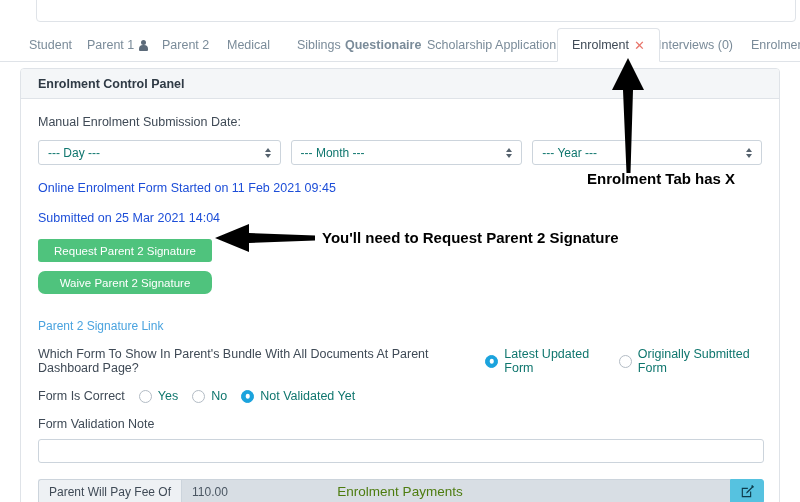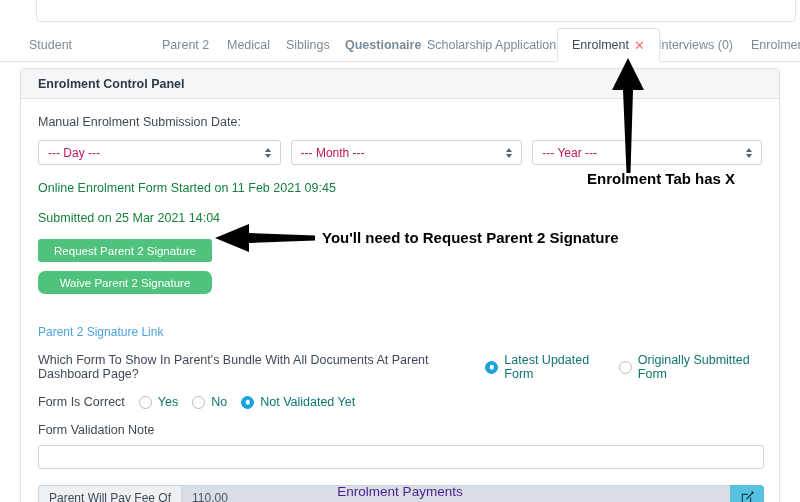--- a/index.html
+++ b/index.html
@@ -69,38 +69,38 @@
   }
   .card-body { padding:16px 17px 0 17px; position:relative; }
 
   .lbl { font-size:12.5px; color:#3f4a56; }
 
   
   .select-row { display:flex; gap:10px; margin-top:11px; }
   .sel {
     position:relative; height:25px; border:1px solid #ccd4dc; border-radius:3px;
     background:#fff; display:flex; align-items:center;
-    padding:0 22px 0 9px; font-size:12px; color:#be185d;
+    padding:0 22px 0 9px; font-size:12px; color:#0f766e;
     cursor:pointer;
   }
   .sel.day { width:244px; }
   .sel.month { width:233px; }
   .sel.year { width:231px; }
   .sel .updown {
     position:absolute; right:8px; top:50%; transform:translateY(-50%);
     width:7px; height:12px;
   }
   .sel .updown::before, .sel .updown::after {
     content:""; position:absolute; left:0; width:0; height:0;
     border-left:3.5px solid transparent; border-right:3.5px solid transparent;
   }
   .sel .updown::before { top:1px; border-bottom:4px solid #55626e; }
   .sel .updown::after { bottom:1px; border-top:4px solid #55626e; }
 
-  .info-line { font-size:12.5px; color:#15803d; }
+  .info-line { font-size:12.5px; color:#1d4ed8; }
 
   
   .btn-green {
     width:174px; height:23px; background:#4fc37d; border:none; border-radius:3px;
     color:#fff; font-size:11.5px; font-family:"Liberation Sans",sans-serif;
     cursor:pointer; display:flex; align-items:center; justify-content:center;
   }
   .link-blue {
     font-size:12px; color:#4aa3df; cursor:pointer; text-decoration:none;
   }
@@ -142,21 +142,21 @@
     font-size:12px; color:#4a5662;
   }
   .fee-btn {
     width:34px; background:#56c2e0; border:1px solid #56c2e0;
     border-radius:0 3px 3px 0;
     display:flex; align-items:center; justify-content:center; cursor:pointer;
   }
 
   .payments-title {
     position:absolute; left:0; right:0; bottom:8px;
-    text-align:center; font-size:13.5px; color:#4c1d95;
+    text-align:center; font-size:13.5px; color:#4d7c0f;
   }
 
   
   .anno {
     position:absolute; font-weight:bold; font-size:15px; color:#000;
     white-space:nowrap;
     text-shadow: -1.5px -1.5px 0 #fff, 1.5px -1.5px 0 #fff,
                  -1.5px 1.5px 0 #fff, 1.5px 1.5px 0 #fff,
                   0 -1.5px 0 #fff, 0 1.5px 0 #fff,
                  -1.5px 0 0 #fff, 1.5px 0 0 #fff;
@@ -171,30 +171,34 @@
 
   <div class="top-stub"></div>
 
   <div class="tabbar">
     <div class="tabbar-line"></div>
 
     <div class="tab" style="left:14px;">
       <span>Student</span>
     </div>
 
+    <div class="tab" style="left:72px;">
+      <span>Parent 1</span>
+      <span class="person-icon"></span>
+    </div>
 
     <div class="tab" style="left:147px;">
       <span>Parent 2</span>
     </div>
 
     <div class="tab" style="left:212px;">
       <span>Medical</span>
     </div>
 
-    <div class="tab" style="left:271px;">
+    <div class="tab" style="left:282px;">
       <span>Siblings</span>
     </div>
 
     <div class="tab" style="left:330px;font-weight:bold;">
       <span>Questionaire</span>
     </div>
 
     <div class="tab" style="left:412px;">
       <span>Scholarship Application</span>
       <span class="tab-x">✕</span>
@@ -235,21 +239,21 @@
           <span class="updown"></span>
         </div>
       </div>
 
       <div class="info-line" style="margin-top:16px;">Online Enrolment Form Started on 11 Feb 2021 09:45</div>
       <div class="info-line" style="margin-top:16px;">Submitted on 25 Mar 2021 14:04</div>
 
       <button class="btn-green" style="margin-top:14px;">Request Parent 2 Signature</button>
       <button class="btn-green" style="margin-top:9px;border-radius:7px;">Waive Parent 2 Signature</button>
 
-      <div style="margin-top:28px;">
+      <div style="margin-top:22px;">
         <a class="link-blue">Parent 2 Signature Link</a>
       </div>
 
       <div class="radio-row" style="margin-top:13px;">
         <span class="lbl">Which Form To Show In Parent's Bundle With All Documents At Parent Dashboard Page?</span>
         <span class="radio-grp">
           <span class="radio on"></span>
           <span class="rtxt">Latest Updated Form</span>
         </span>
         <span class="radio-grp">

